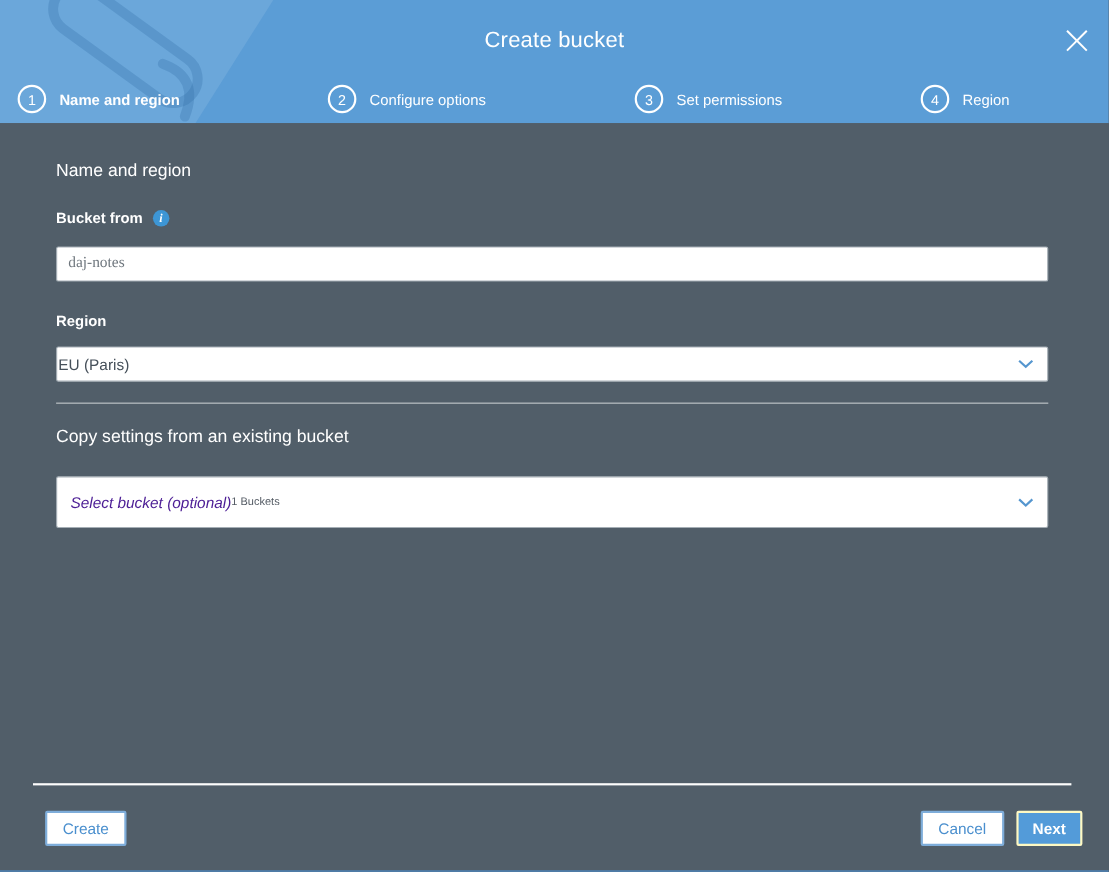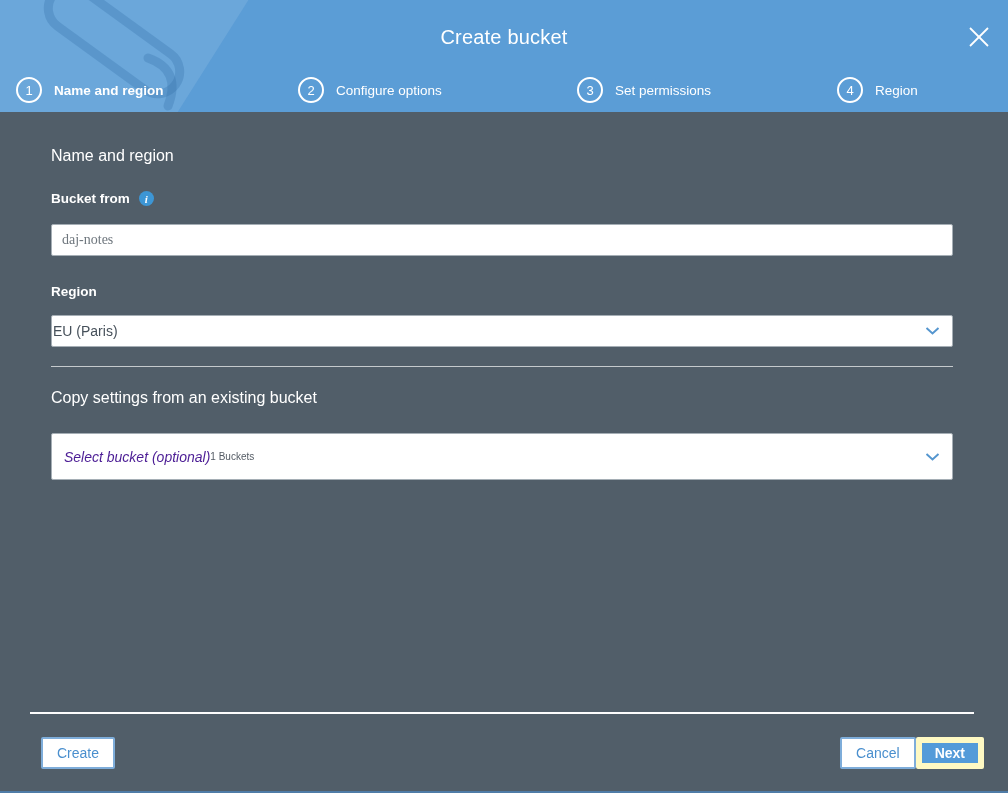--- a/index.html
+++ b/index.html
@@ -109,26 +109,26 @@
   .btn {
     height: 32px; border-radius: 2px; font-family: "Liberation Sans", sans-serif;
     font-size: 14px; cursor: pointer; display: inline-flex;
     align-items: center; justify-content: center;
   }
   .btn-secondary {
     background: #ffffff; color: #4a8fce; border: 2px solid #7eadda;
     padding: 0 14px;
   }
   .btn-primary {
-    background: #539bd9; color: #ffffff; border: 6px solid #fef9c3;
+    background: #539bd9; color: #ffffff; border: 2px solid #fef9c3;
     padding: 0 13px; font-weight: bold;
   }
   .create-btn { position: absolute; left: 16px; top: 625px; margin-left: 25px; }
   .footer-right {
-    position: absolute; right: 24px; top: 625px; display: flex;  align-items: center;
+    position: absolute; right: 24px; top: 625px; display: flex; gap: 11px; align-items: center;
   }
 </style>
 </head>
 <body>
 
 <div class="dialog">
 
   <div class="header">
     <svg class="watermark" width="420" height="130" viewBox="0 0 420 130">
       <path d="M -40 -90 L 280 -50 L 160 140 L -70 100 Z" fill="rgba(255,255,255,0.10)"></path>

